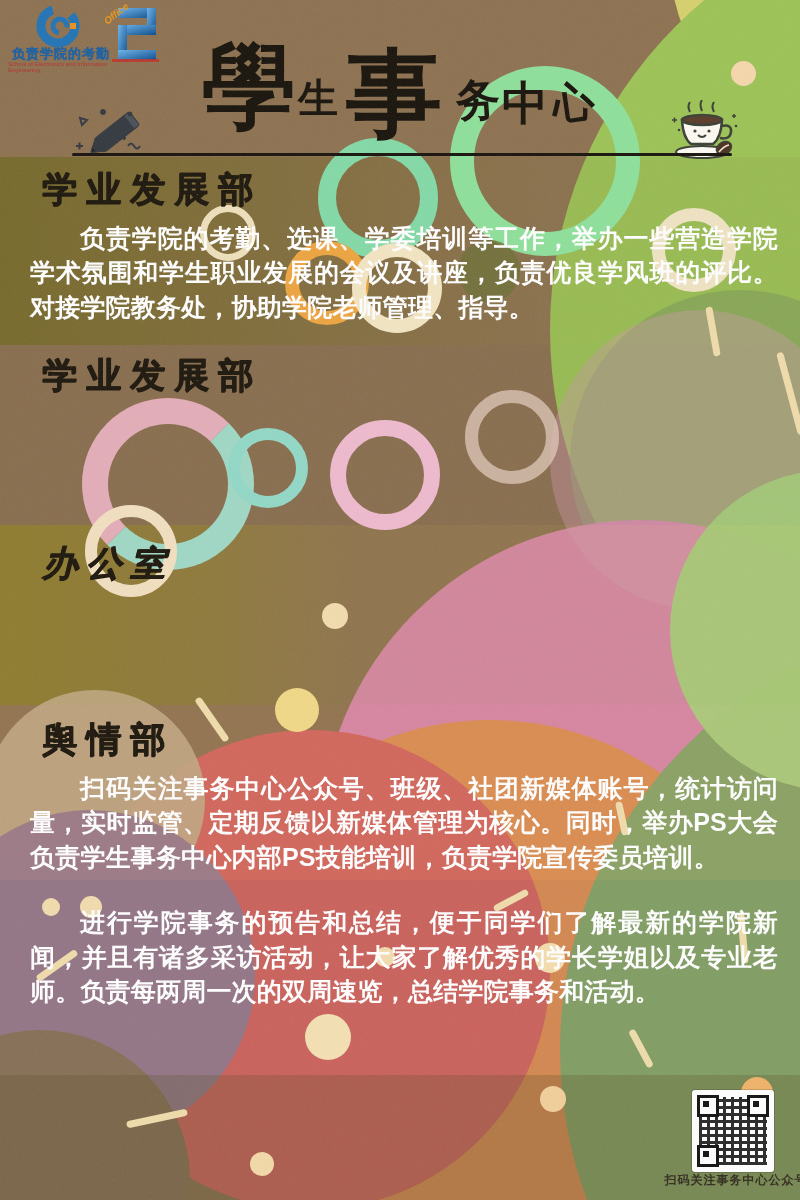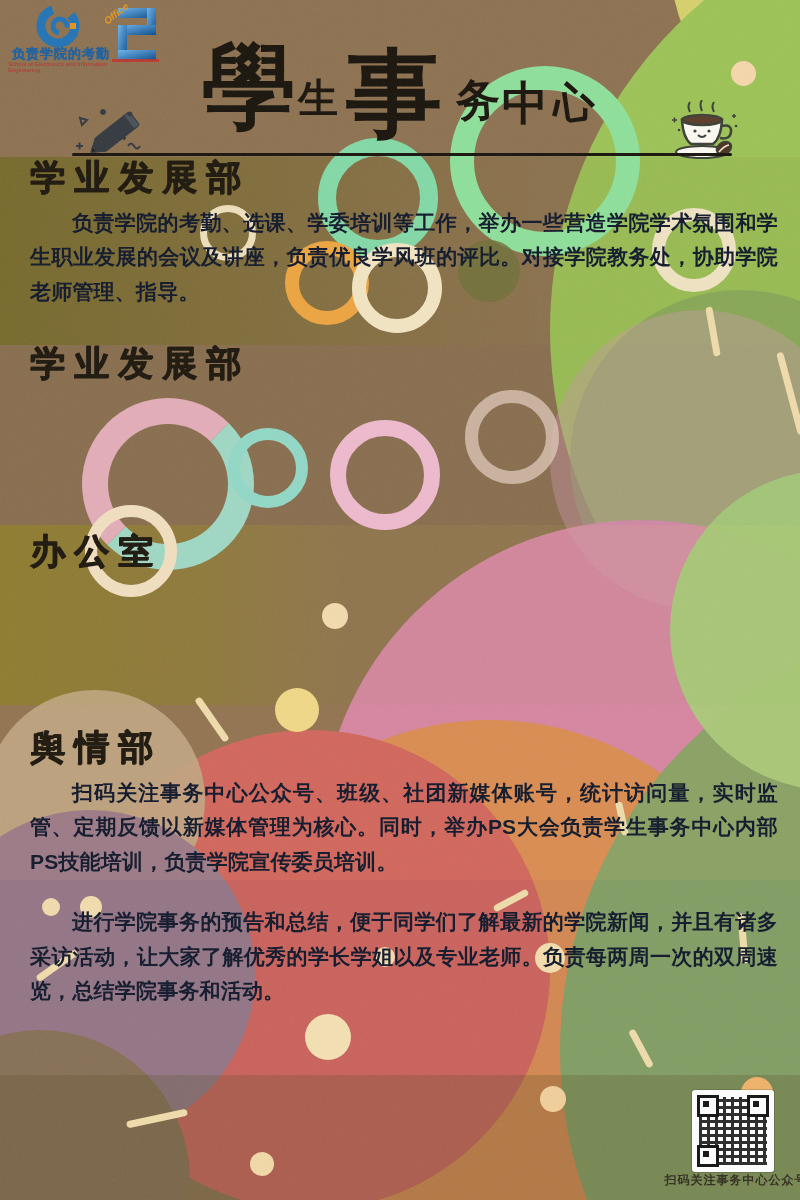--- a/index.html
+++ b/index.html
@@ -25,23 +25,23 @@
   .logo2{position:absolute;left:104px;top:0px;width:64px;height:66px;}
   .logo2 .office{position:absolute;left:-2px;top:8px;font-size:10px;font-style:italic;font-weight:800;
     color:#e8971d;transform:rotate(-38deg);}
   .logo2 .redstrip{position:absolute;left:8px;top:59px;width:47px;height:3px;background:#c03028;opacity:.85;}
 
   .title-char{position:absolute;color:#17120a;font-weight:800;line-height:1;}
   .rule{position:absolute;left:72px;top:153px;width:660px;height:3px;background:#17130c;border-radius:2px;}
 
   
   .dept{position:absolute;left:30px;right:22px;}
-  .dept h2{margin:0;font-size:35px;line-height:1.1;font-weight:900;letter-spacing:9px;color:#1c160c;
+  .dept h2{margin:12px;font-size:35px;line-height:1.1;font-weight:900;letter-spacing:9px;color:#1c160c;
     text-shadow:1px 0 #1c160c, 0 1px #1c160c;}
-  .dept p{margin:9px 0 0 0;font-size:21px;line-height:34.5px;font-weight:700;color:#0f172a;
+  .dept p{margin:9px 0 0 0;font-size:25px;line-height:34.5px;font-weight:700;color:#ffffff;
     text-indent:2em;text-align:justify;letter-spacing:.2px;}
 
   
   .qr{position:absolute;left:692px;top:1090px;width:82px;height:82px;background:#fff;border-radius:3px;
     box-shadow:0 0 0 1px rgba(0,0,0,.15);}
   .qr .mods{position:absolute;left:7px;top:7px;right:7px;bottom:7px;
     background:
       repeating-linear-gradient(0deg,#121212 0 3px,transparent 3px 7px),
       repeating-linear-gradient(90deg,#121212 0 3px,transparent 3px 8px);
     opacity:.9;}
@@ -194,25 +194,25 @@
 
   <section class="dept" style="top:158px;">
     <h2>学业发展部</h2>
     <p>负责学院的考勤、选课、学委培训等工作，举办一些营造学院学术氛围和学生职业发展的会议及讲座，负责优良学风班的评比。对接学院教务处，协助学院老师管理、指导。</p>
   </section>
 
   <section class="dept" style="top:344px;">
     <h2>学业发展部</h2>
   </section>
 
-  <section class="dept" style="top:532px;">
+  <section class="dept" style="top:532px;font-style:italic;">
     <h2>办公室</h2>
   </section>
 
-  <section class="dept" style="top:728px;">
+  <section class="dept" style="top:708px;">
     <h2>舆情部</h2>
     <p>扫码关注事务中心公众号、班级、社团新媒体账号，统计访问量，实时监管、定期反馈以新媒体管理为核心。同时，举办PS大会负责学生事务中心内部PS技能培训，负责学院宣传委员培训。</p>
   </section>
 
   <section class="dept" style="top:896px;">
     <p>进行学院事务的预告和总结，便于同学们了解最新的学院新闻，并且有诸多采访活动，让大家了解优秀的学长学姐以及专业老师。负责每两周一次的双周速览，总结学院事务和活动。</p>
   </section>
 
   <div class="qr">
     <div class="mods"></div>

